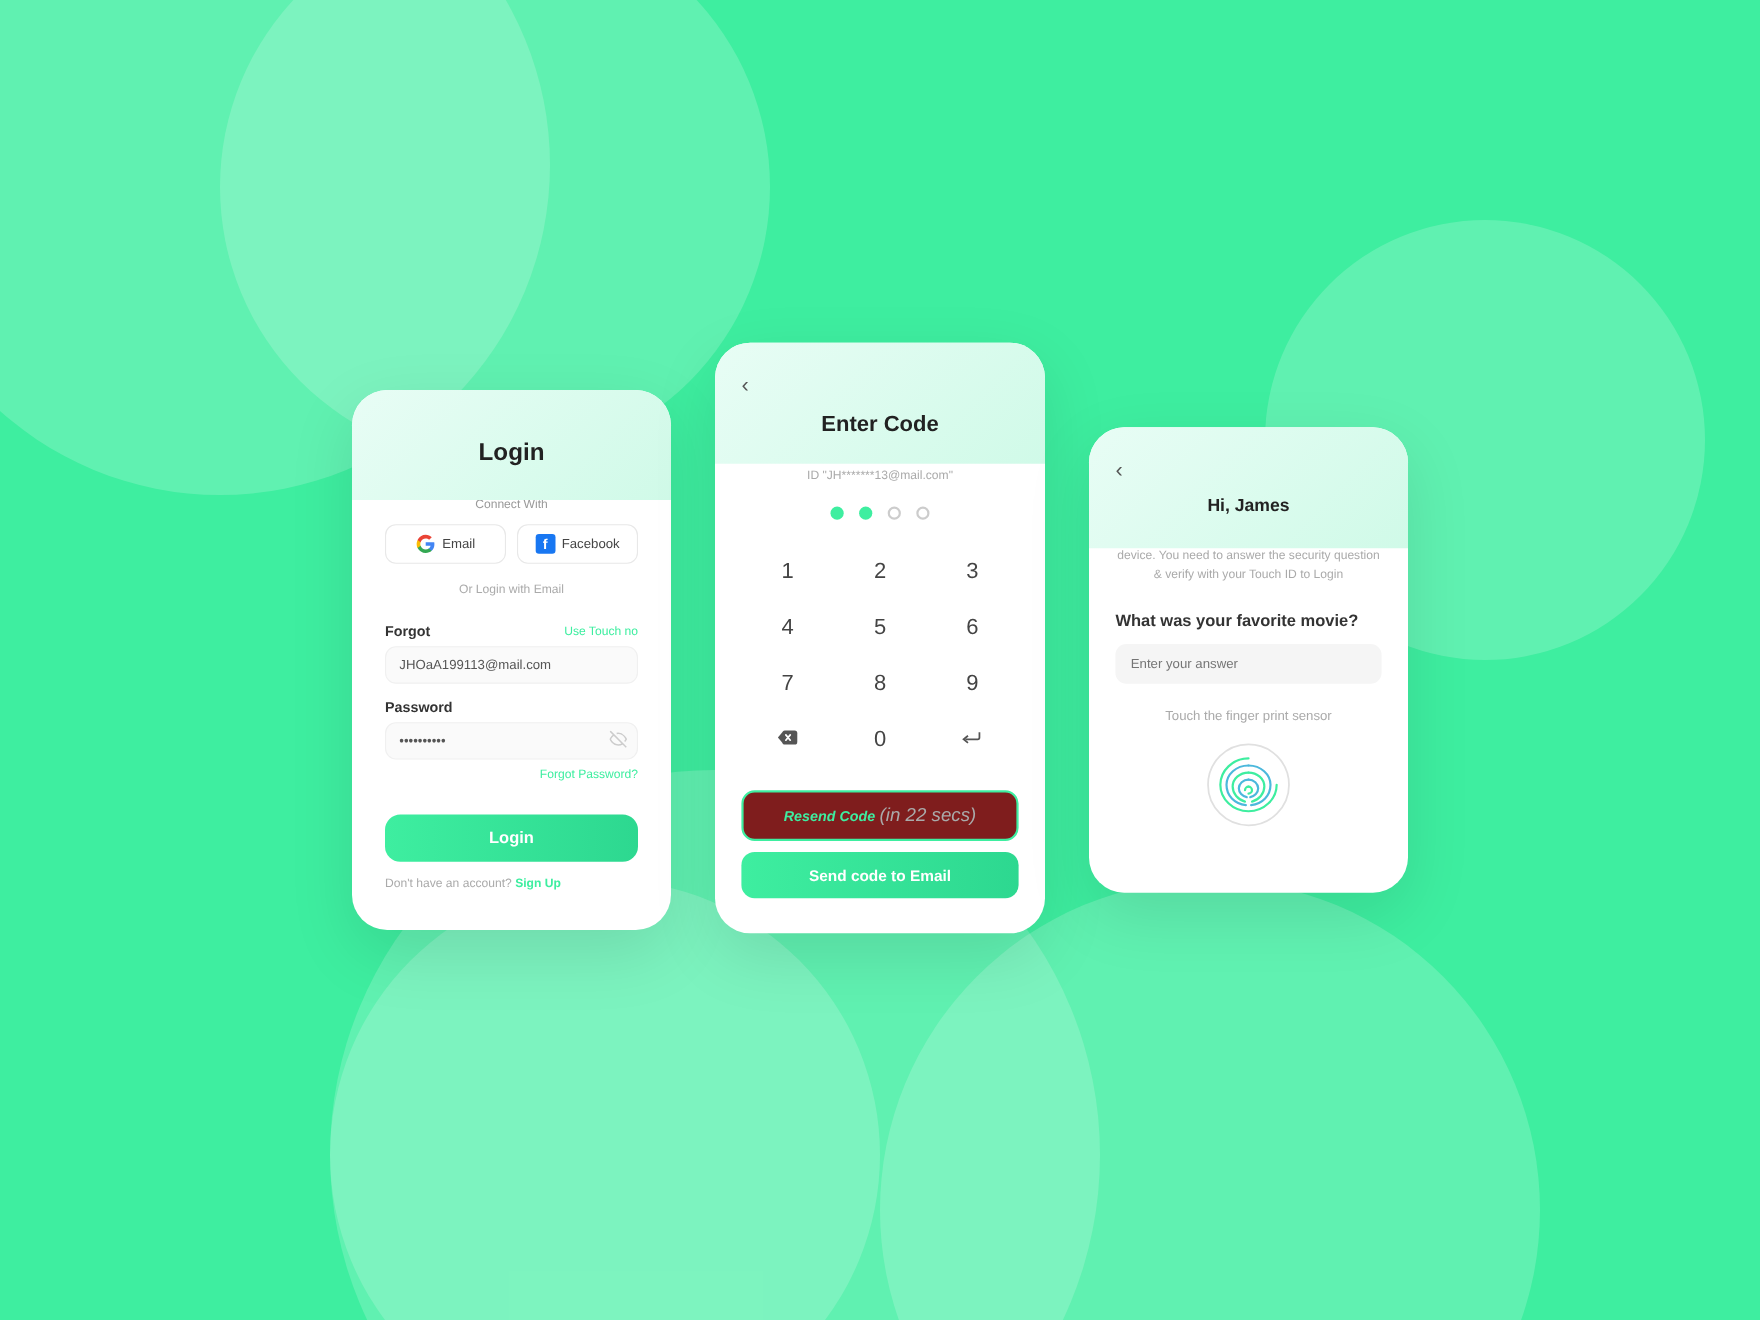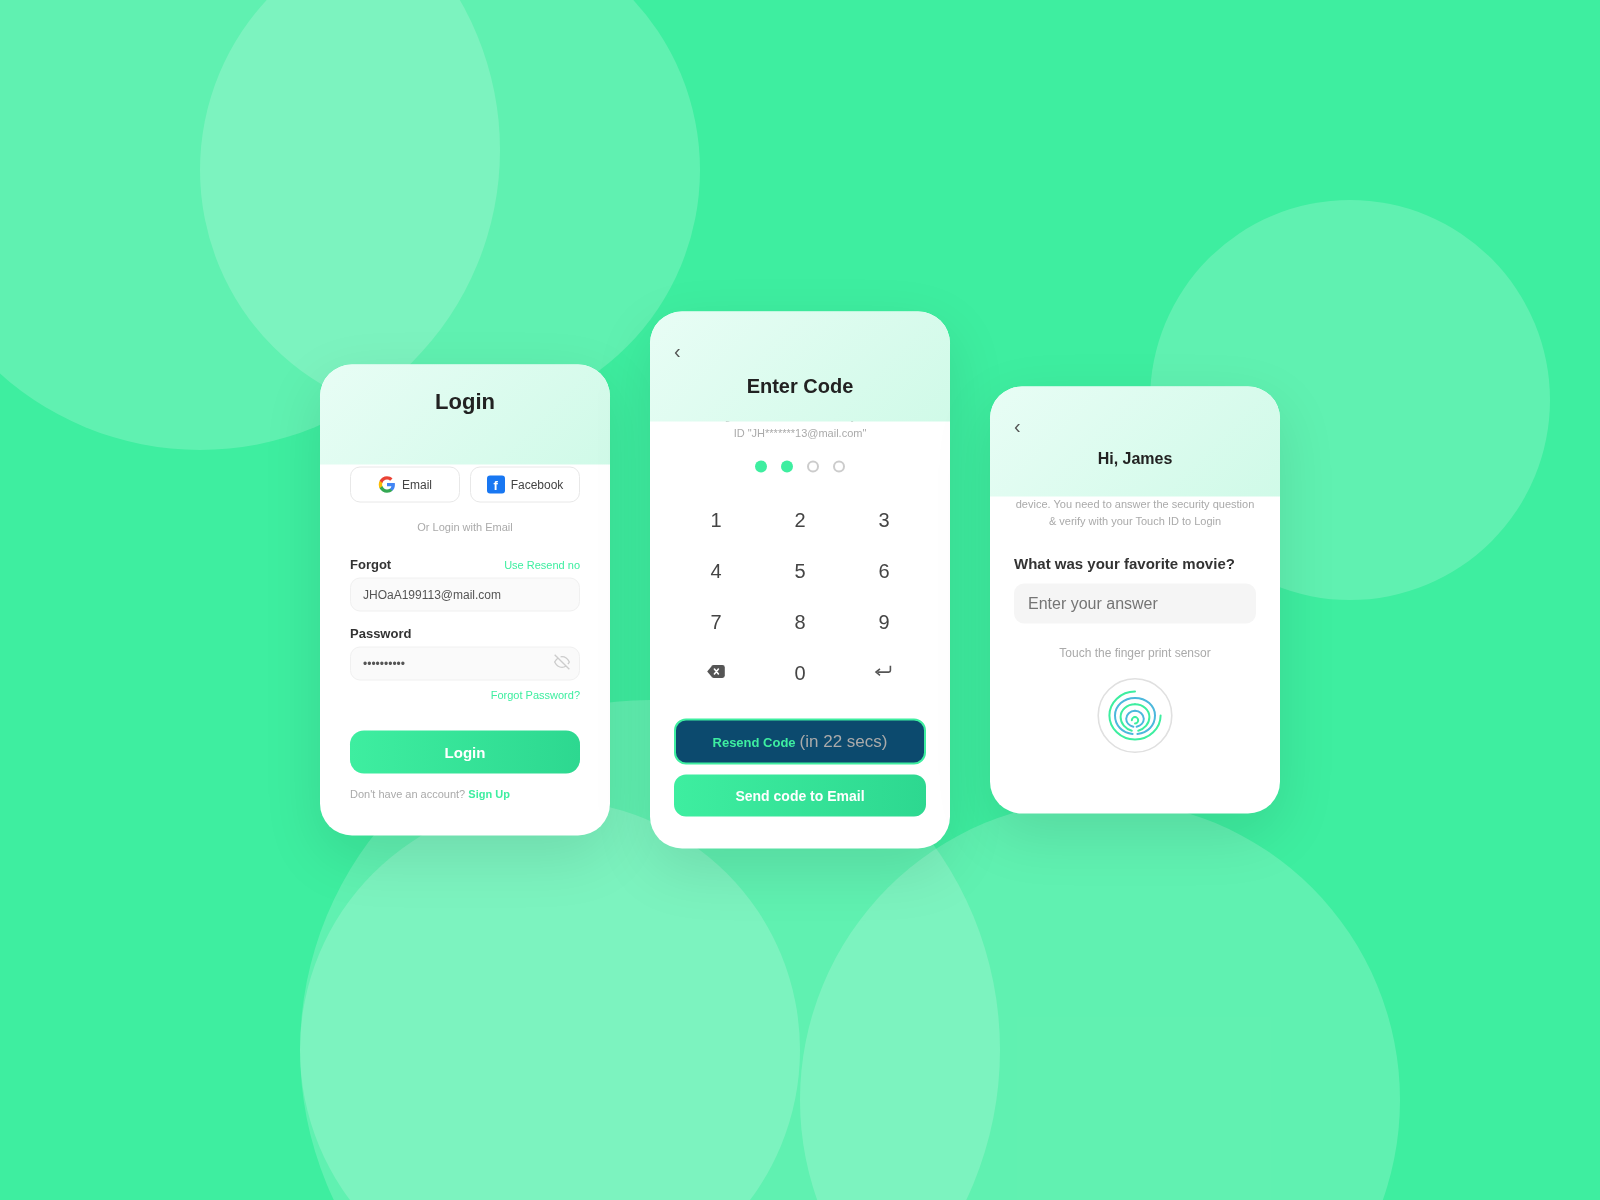--- a/index.html
+++ b/index.html
@@ -58,21 +58,21 @@
     .card {
       background: #ffffff;
       border-radius: 32px;
       box-shadow: 0 20px 60px rgba(0,0,0,0.1);
       position: relative;
     }
 
     
     .login-card {
       width: 290px;
-      padding: 24px 30px 36px;
+      padding: 44px 30px 36px;
     }
 
     .login-card .card-top-bg {
       position: absolute;
       top: 0; left: 0; right: 0;
       height: 100px;
       background: linear-gradient(135deg, #e8fdf5 0%, #d0fae8 100%);
       border-radius: 32px 32px 0 0;
     }
 
@@ -283,30 +283,31 @@
     .num-btn.enter {
       font-size: 18px;
       color: #555;
     }
 
     .resend-btn {
       width: 100%;
       padding: 11px;
       border: 2px solid #3EEEA0;
       border-radius: 12px;
-      background: #0c4a6e;
+      background: #7f1d1d;
       color: #3EEEA0;
       font-size: 13px;
       font-weight: 600;
       cursor: pointer;
       margin-bottom: 10px;
       display: flex;
       align-items: center;
       justify-content: center;
       gap: 4px;
+      font-style: italic;
     }
 
     .resend-timer {
       color: #aaa;
       font-weight: 400;
       font-size: 17px;
     }
 
     .send-email-btn {
       width: 100%;
@@ -358,21 +359,21 @@
       color: #333;
       margin-bottom: 12px;
     }
 
     .answer-input {
       width: 100%;
       padding: 11px 14px;
       border: none;
       border-radius: 10px;
       background: #f5f5f5;
-      font-size: 16px;
+      font-size: 12px;
       color: #aaa;
       outline: none;
       margin-bottom: 22px;
     }
 
     .fingerprint-label {
       font-size: 12px;
       color: #aaa;
       text-align: center;
       margin-bottom: 16px;
@@ -453,21 +454,21 @@
         <div class="fb-icon">f</div>
         <span>Facebook</span>
       </button>
     </div>
 
     <p class="divider-label">Or Login with Email</p>
 
     <div class="form-group">
       <div class="form-label-row">
         <span class="form-label">Forgot</span>
-        <span class="form-link">Use Resend no</span>
+        <span class="form-link">Use Touch no</span>
       </div>
       <input class="form-input" type="text" value="JHOaA199113@mail.com" style="">
     </div>
 
     <div class="form-group">
       <div class="form-label-row">
         <span class="form-label">Password</span>
       </div>
       <div class="password-wrapper">
         <input class="form-input" type="password" value="••••••••••" style="">

